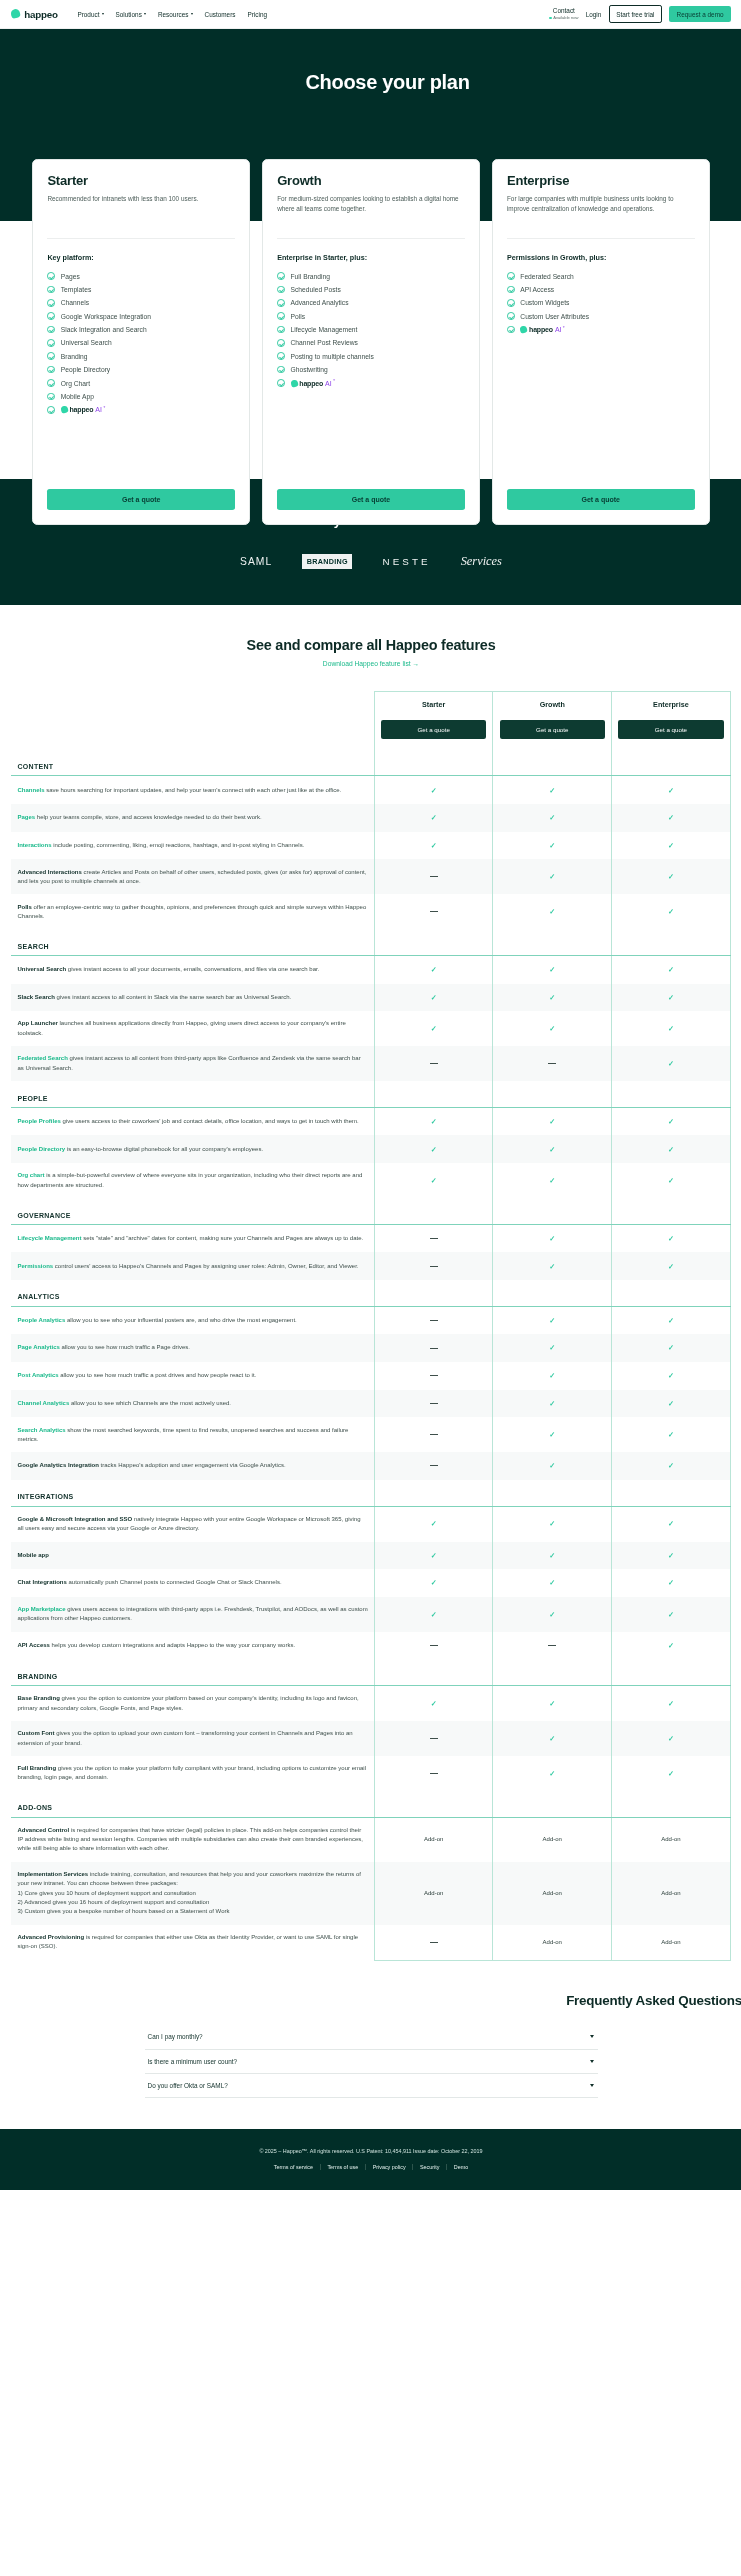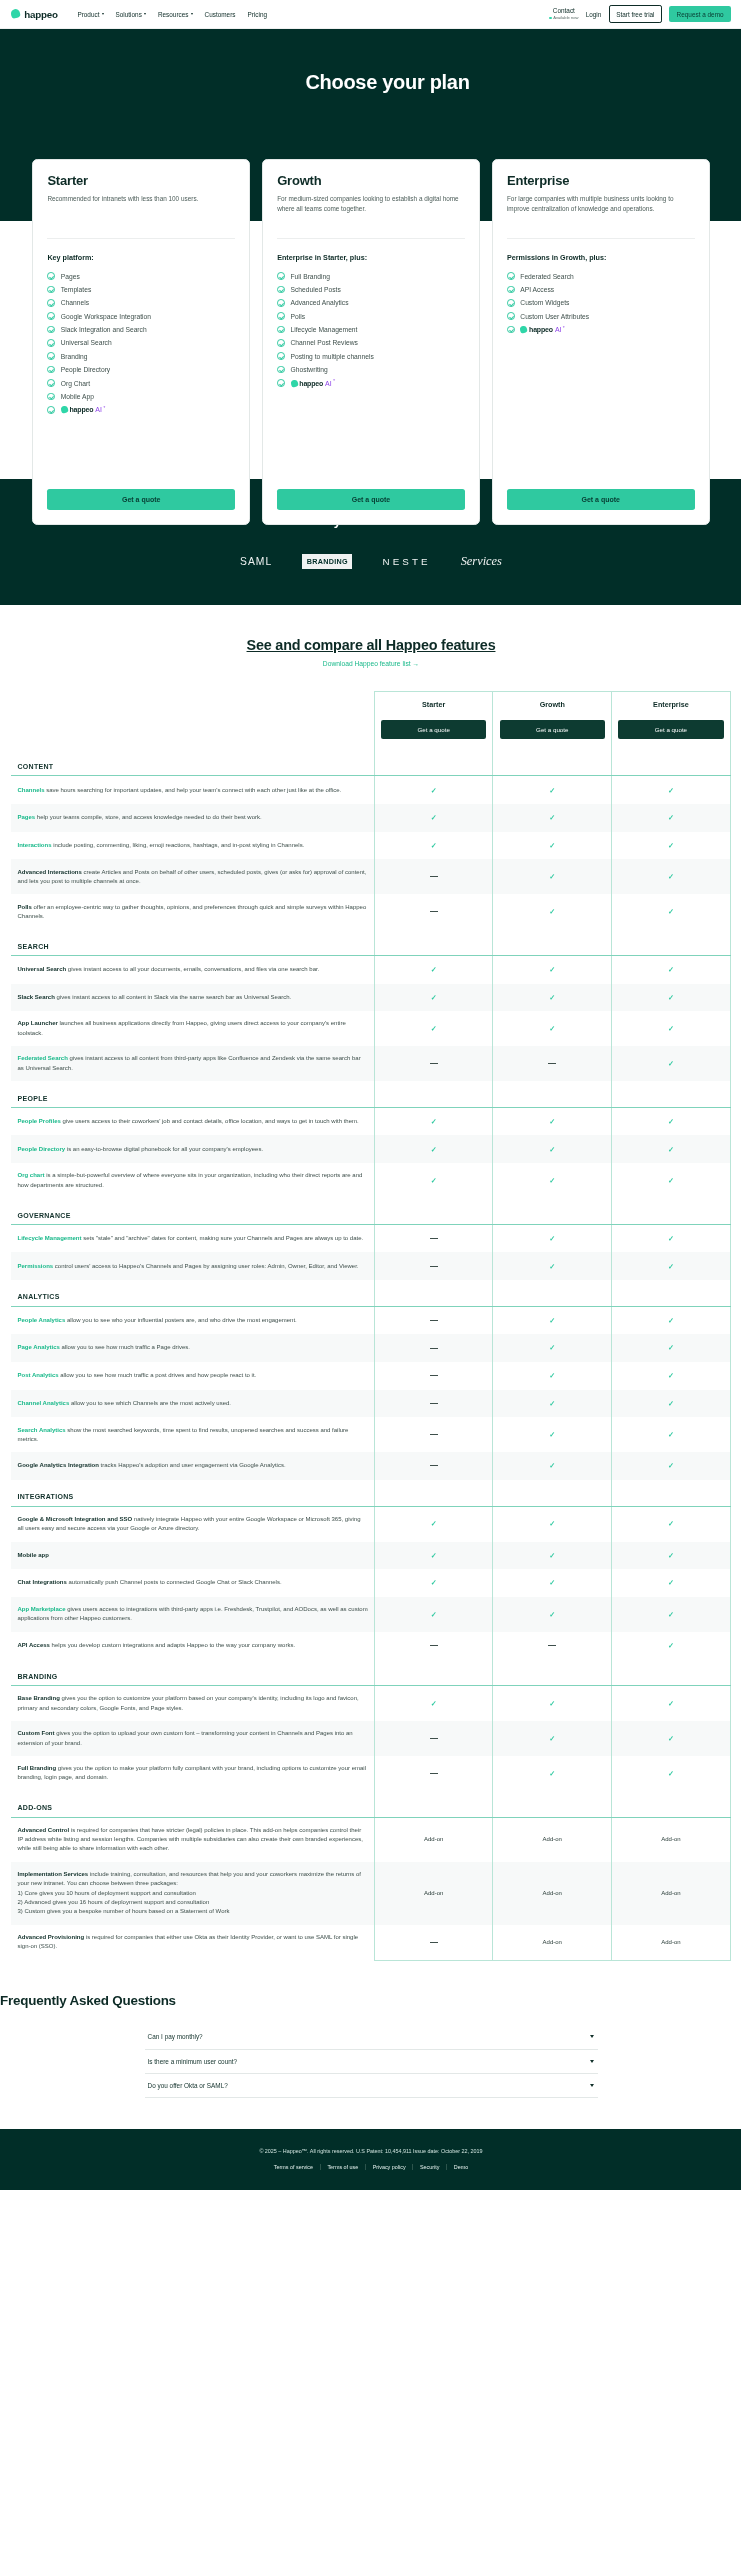--- a/index.html
+++ b/index.html
@@ -117,21 +117,21 @@
   .logo.neste { font-weight: 400; letter-spacing: 1px; }
   .logo.decathlon {
     background: #fff; color: #012e28; font-size: 7.2px; font-weight: 800;
     padding: 2.6px 4.6px; letter-spacing: 0.3px;
   }
   .logo.gant { font-weight: 300; letter-spacing: 3.1px; font-size: 9.8px; }
   .logo.doctolib { font-family: "Liberation Serif", serif; font-style: italic; font-size: 12.4px; letter-spacing: 0; }
 
   
   .compare { padding: 32px 0 0 0; }
-  .compare h2 { text-align: center; font-size: 14.4px; font-weight: 700; color: #0d2b26; letter-spacing: -0.2px; text-decoration: underline; }
+  .compare h2 { text-align: center; font-size: 14.4px; font-weight: 700; color: #0d2b26; letter-spacing: -0.2px; }
   .compare .dl {
     display: block; text-align: center; color: #19b98a; font-size: 6.7px;
     margin-top: 6.7px; cursor: pointer; text-decoration: none;
   }
 
   .table-outer { padding: 0 11.3px; margin-top: 24px; }
   table.cmp { width: 100%; border-collapse: collapse; table-layout: fixed; }
   table.cmp col.c-desc { width: 50.5%; }
   table.cmp col.c-plan { width: 16.5%; }
 
@@ -165,21 +165,21 @@
 
   .f-name { font-weight: 700; color: #12312b; }
   .f-name.link { color: #19b98a; font-weight: 700; }
 
   .tick { display: inline-block; color: #2fc9a0; font-size: 7.2px; font-weight: 700; }
   .dash { display: inline-block; width: 8.2px; height: 0.8px; background: #3e4f4b; vertical-align: middle; }
   .addon-text { font-size: 6px; color: #2a3d39; }
 
   
   .faq { padding: 32px 0 31px 0; }
-  .faq h2 { text-align: left; font-size: 13.4px; font-weight: 700; color: #0d2b26; margin-bottom: 17.5px; letter-spacing: -0.2px; }
+  .faq h2 { text-align: right; font-size: 13.4px; font-weight: 700; color: #0d2b26; margin-bottom: 17.5px; letter-spacing: -0.2px; }
   .faq-list { width: 453px; margin: 0 auto; }
   .faq-item {
     display: flex; align-items: center; justify-content: space-between;
     padding: 8.2px 3.1px; border-bottom: 0.5px solid #e3e8e7; cursor: pointer;
   }
   .faq-q { font-size: 6.4px; color: #12312b; }
   .faq-chev { width: 0; height: 0; border-left: 2.6px solid transparent; border-right: 2.6px solid transparent; border-top: 3.1px solid #12312b; }
 
   
   .footer { background: #012e28; padding: 17.5px 0 20.6px 0; text-align: center; }

